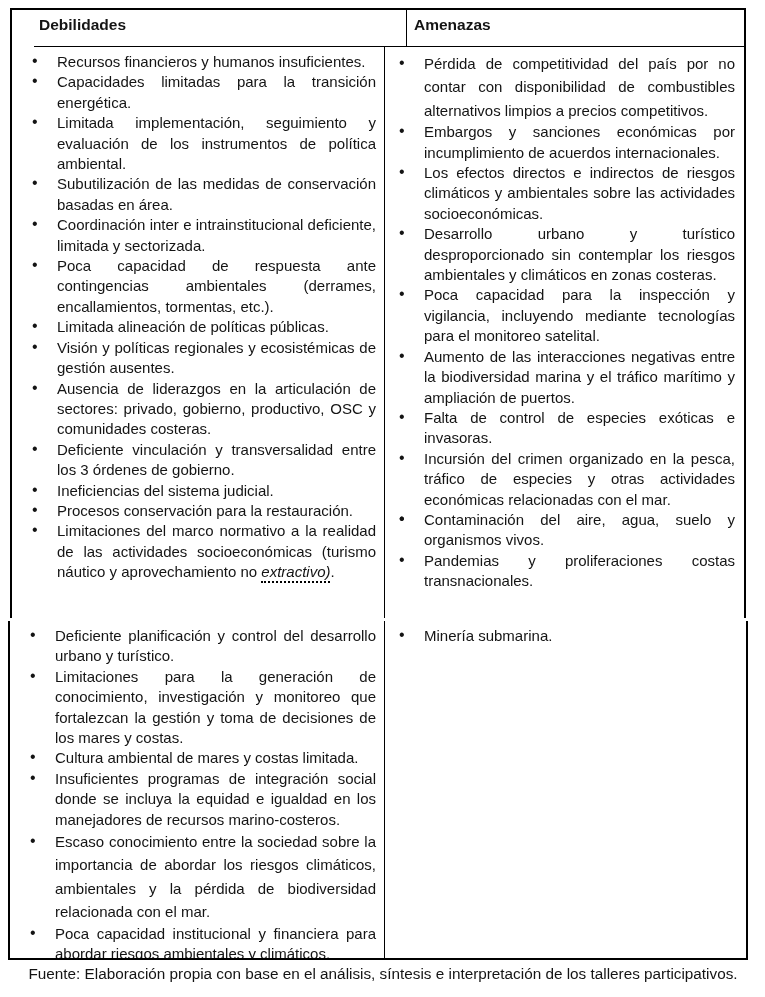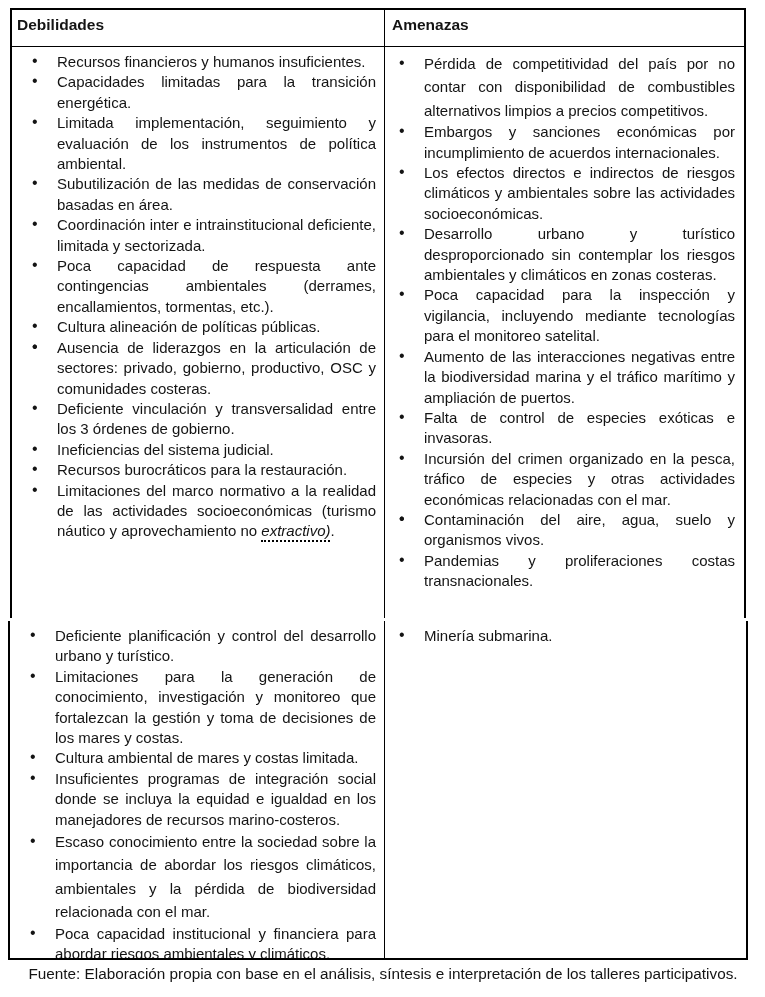--- a/index.html
+++ b/index.html
@@ -23,20 +23,21 @@
   }
   #part2{
     left:8px;top:621px;width:740px;height:339px;
     border:2px solid #000;border-top:none;
     display:flex;
   }
   .header-row{
     display:flex;
     height:36px;
     border-bottom:1.5px solid #000;
+    margin-left:22px;
   }
   .header-cell{
     box-sizing:border-box;
     padding:6px 4px 0 5px;
     font-size:15.5px;
     font-weight:bold;
     letter-spacing:0;
   }
   .hc-left{width:373px;border-right:1.5px solid #000;}
   .hc-right{flex:1;padding-left:7px;}
@@ -90,26 +91,26 @@
   </div>
   <div class="body-row">
 
     <div class="col col-left">
       <div class="li"><span class="bullet">•</span><span>Recursos financieros y humanos insuficientes.</span></div>
       <div class="li"><span class="bullet">•</span><span>Capacidades limitadas para la transición energética.</span></div>
       <div class="li"><span class="bullet">•</span><span>Limitada implementación, seguimiento y evaluación de los instrumentos de política ambiental.</span></div>
       <div class="li"><span class="bullet">•</span><span>Subutilización de las medidas de conservación basadas en área.</span></div>
       <div class="li"><span class="bullet">•</span><span>Coordinación inter e intrainstitucional deficiente, limitada y sectorizada.</span></div>
       <div class="li"><span class="bullet">•</span><span>Poca capacidad de respuesta ante contingencias ambientales (derrames, encallamientos, tormentas, etc.).</span></div>
-      <div class="li"><span class="bullet">•</span><span>Cultura alineación de políticas públicas.</span></div>
-      <div class="li"><span class="bullet">•</span></div>
+      <div class="li"><span class="bullet">•</span><span>Limitada alineación de políticas públicas.</span></div>
+      <div class="li"><span class="bullet">•</span><span>Visión y políticas regionales y ecosistémicas de gestión ausentes.</span></div>
       <div class="li"><span class="bullet">•</span><span>Ausencia de liderazgos en la articulación de sectores: privado, gobierno, productivo, OSC y comunidades costeras.</span></div>
       <div class="li"><span class="bullet">•</span><span>Deficiente vinculación y transversalidad entre los 3 órdenes de gobierno.</span></div>
       <div class="li"><span class="bullet">•</span><span>Ineficiencias del sistema judicial.</span></div>
-      <div class="li"><span class="bullet">•</span><span>Recursos burocráticos para la restauración.</span></div>
+      <div class="li"><span class="bullet">•</span><span>Procesos conservación para la restauración.</span></div>
       <div class="li"><span class="bullet">•</span><span>Limitaciones del marco normativo a la realidad de las actividades socioeconómicas (turismo náutico y aprovechamiento no </span><span class="dotted-u">extractivo)</span><span>.</span></div>
     </div>
 
     <div class="col col-right">
       <div class="li lh-lg"><span class="bullet">•</span><span>Pérdida de competitividad del país por no contar con disponibilidad de combustibles alternativos limpios a precios competitivos.</span></div>
       <div class="li"><span class="bullet">•</span><span>Embargos y sanciones económicas por incumplimiento de acuerdos internacionales.</span></div>
       <div class="li"><span class="bullet">•</span><span>Los efectos directos e indirectos de riesgos climáticos y ambientales sobre las actividades socioeconómicas.</span></div>
       <div class="li"><span class="bullet">•</span><span>Desarrollo urbano y turístico desproporcionado sin contemplar los riesgos ambientales y climáticos en zonas costeras.</span></div>
       <div class="li"><span class="bullet">•</span><span>Poca capacidad para la inspección y vigilancia, incluyendo mediante tecnologías para el monitoreo satelital.</span></div>
       <div class="li"><span class="bullet">•</span><span>Aumento de las interacciones negativas entre la biodiversidad marina y el tráfico marítimo y ampliación de puertos.</span></div>

